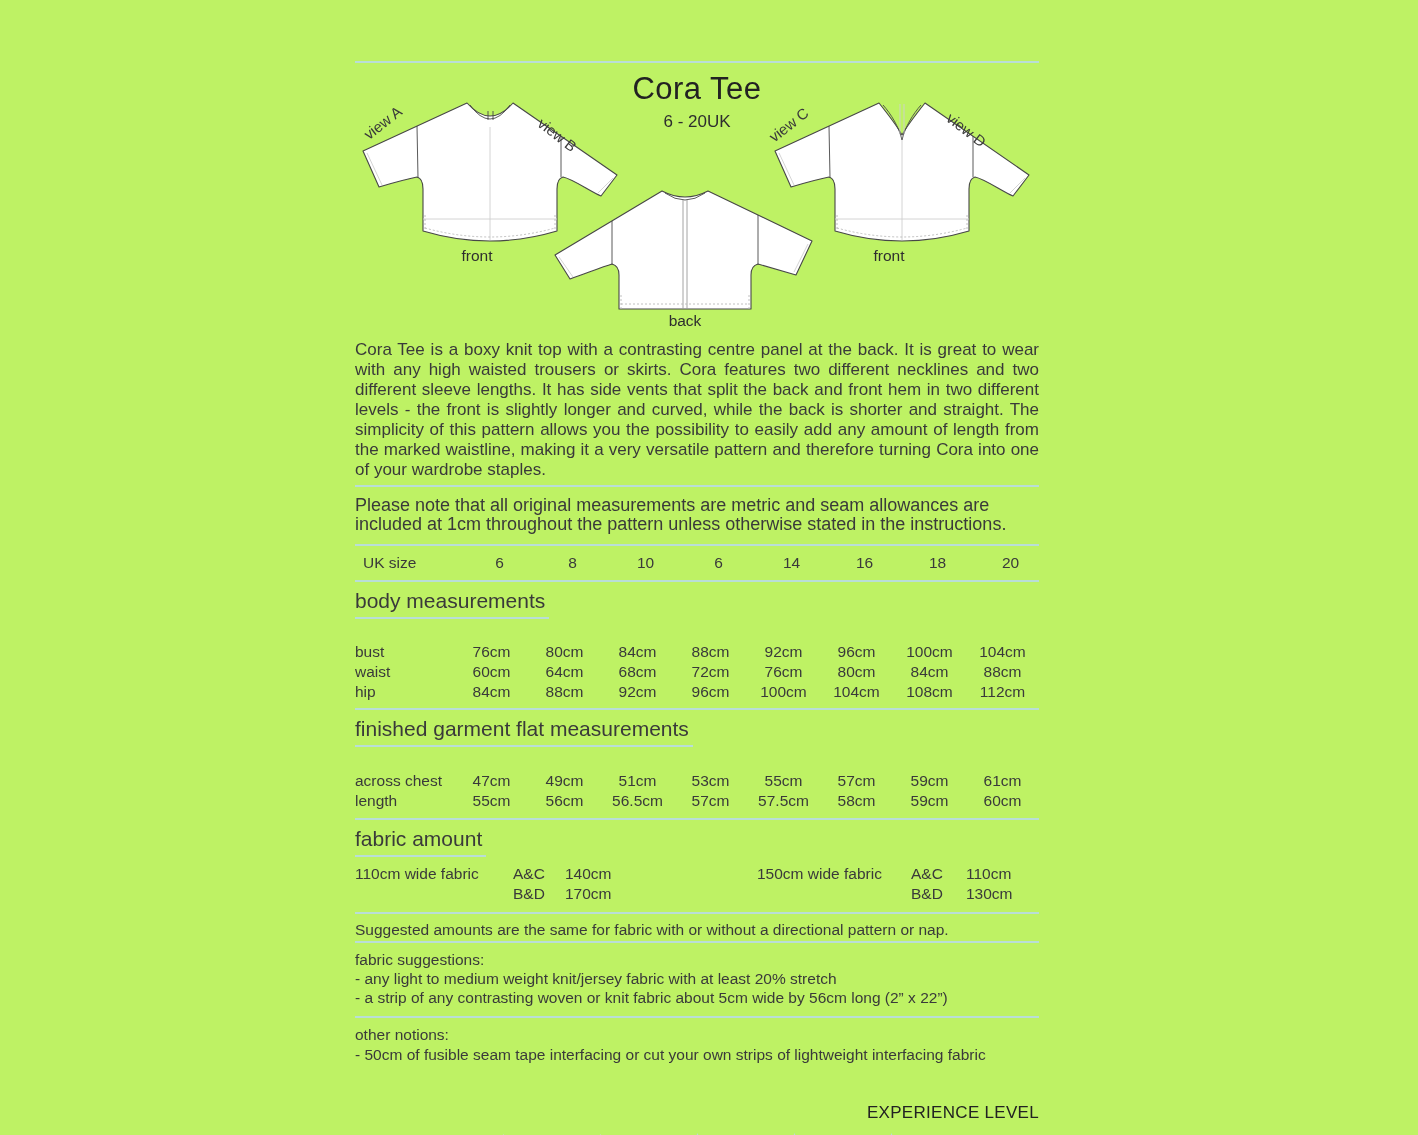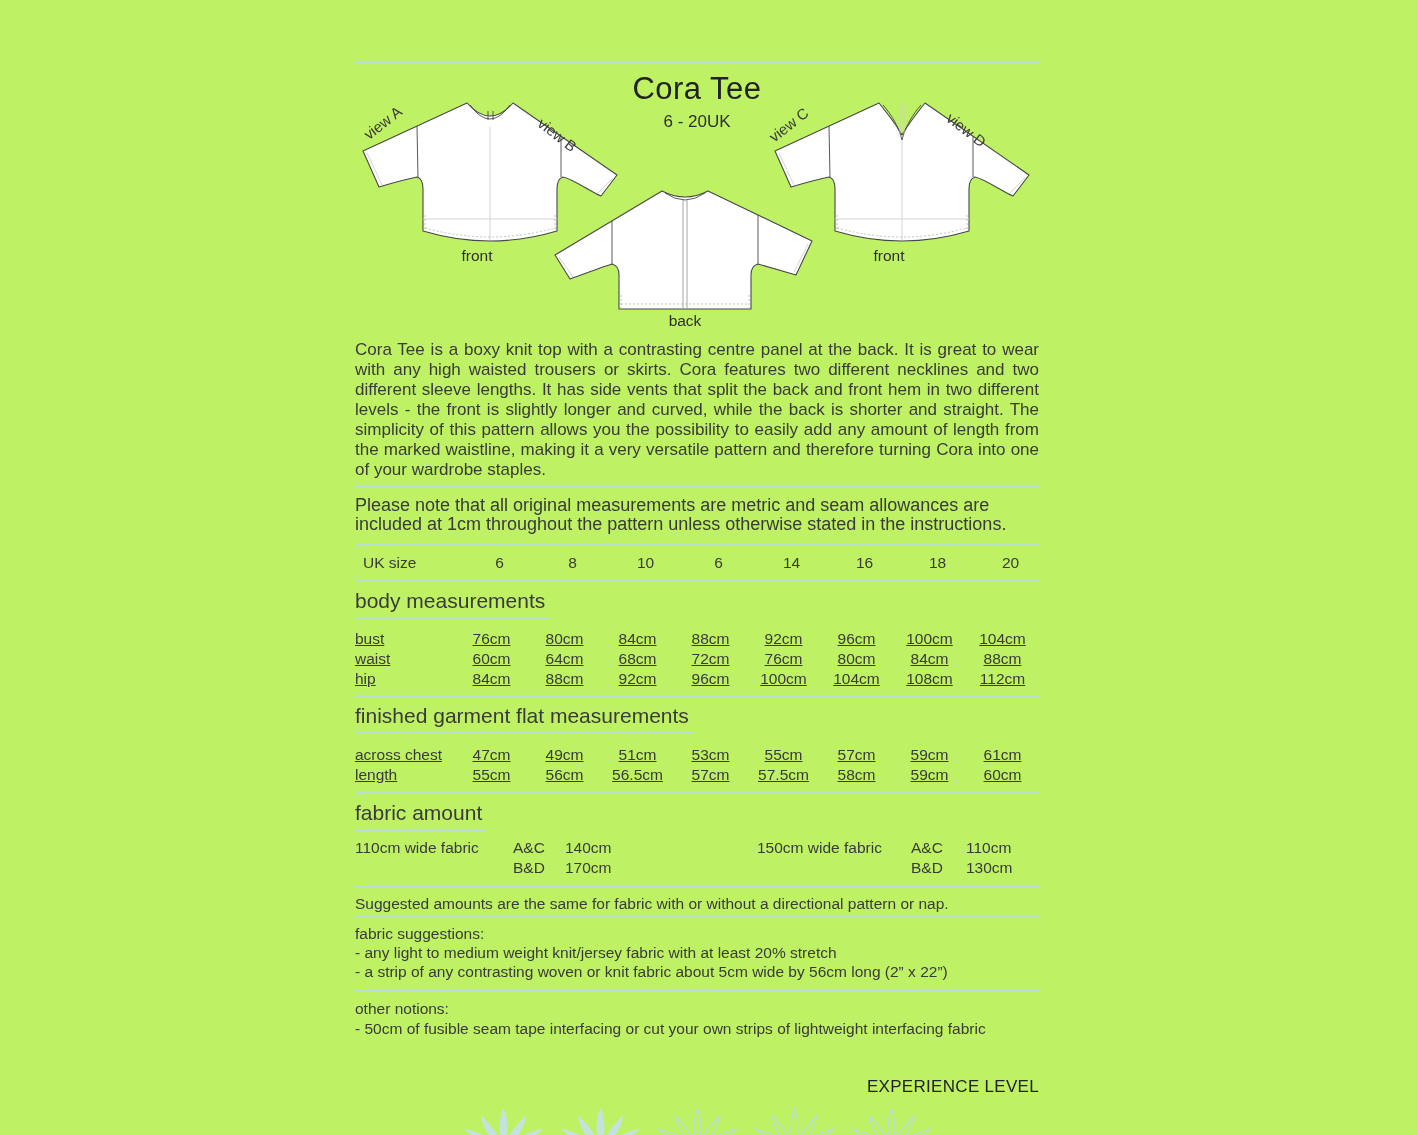--- a/index.html
+++ b/index.html
@@ -29,21 +29,21 @@
   .rule.after-para{margin-top:5px;}
   .rule.after-note{margin-top:9px;}
 
   
   .trow{display:grid;grid-template-columns:100px repeat(8,73px);align-items:center;}
   .trow .tlabel{font-size:15.5px;text-align:left;}
   .trow .tcell{font-size:15.5px;text-align:center;}
   .uk-row{margin-top:8px;margin-bottom:8px;margin-left:8px;}
   .section-label{display:inline-block;font-size:21px;margin-top:7px;
                  border-bottom:2px solid #b9ded7;padding:0 4px 4px 0;}
-  .meas-rows{margin-top:11px;margin-bottom:7px;text-decoration:underline;}
+  .meas-rows{margin-top:24px;margin-bottom:7px;}
   .meas-rows .trow{height:19.6px;}
 
   
   .fabric-grid{display:grid;grid-template-columns:158px 52px 192px 154px 55px auto;
                font-size:15.5px;line-height:20px;margin:7px 0 8px 0;}
   .suggested{font-size:15.5px;margin:7px 0 2px 0;}
   .list-block{font-size:15.5px;line-height:19.3px;margin:7px 0 9px 0;}
 
   
   .exp-heading{text-align:right;font-size:17px;color:#222;margin-top:39px;letter-spacing:.3px;}

